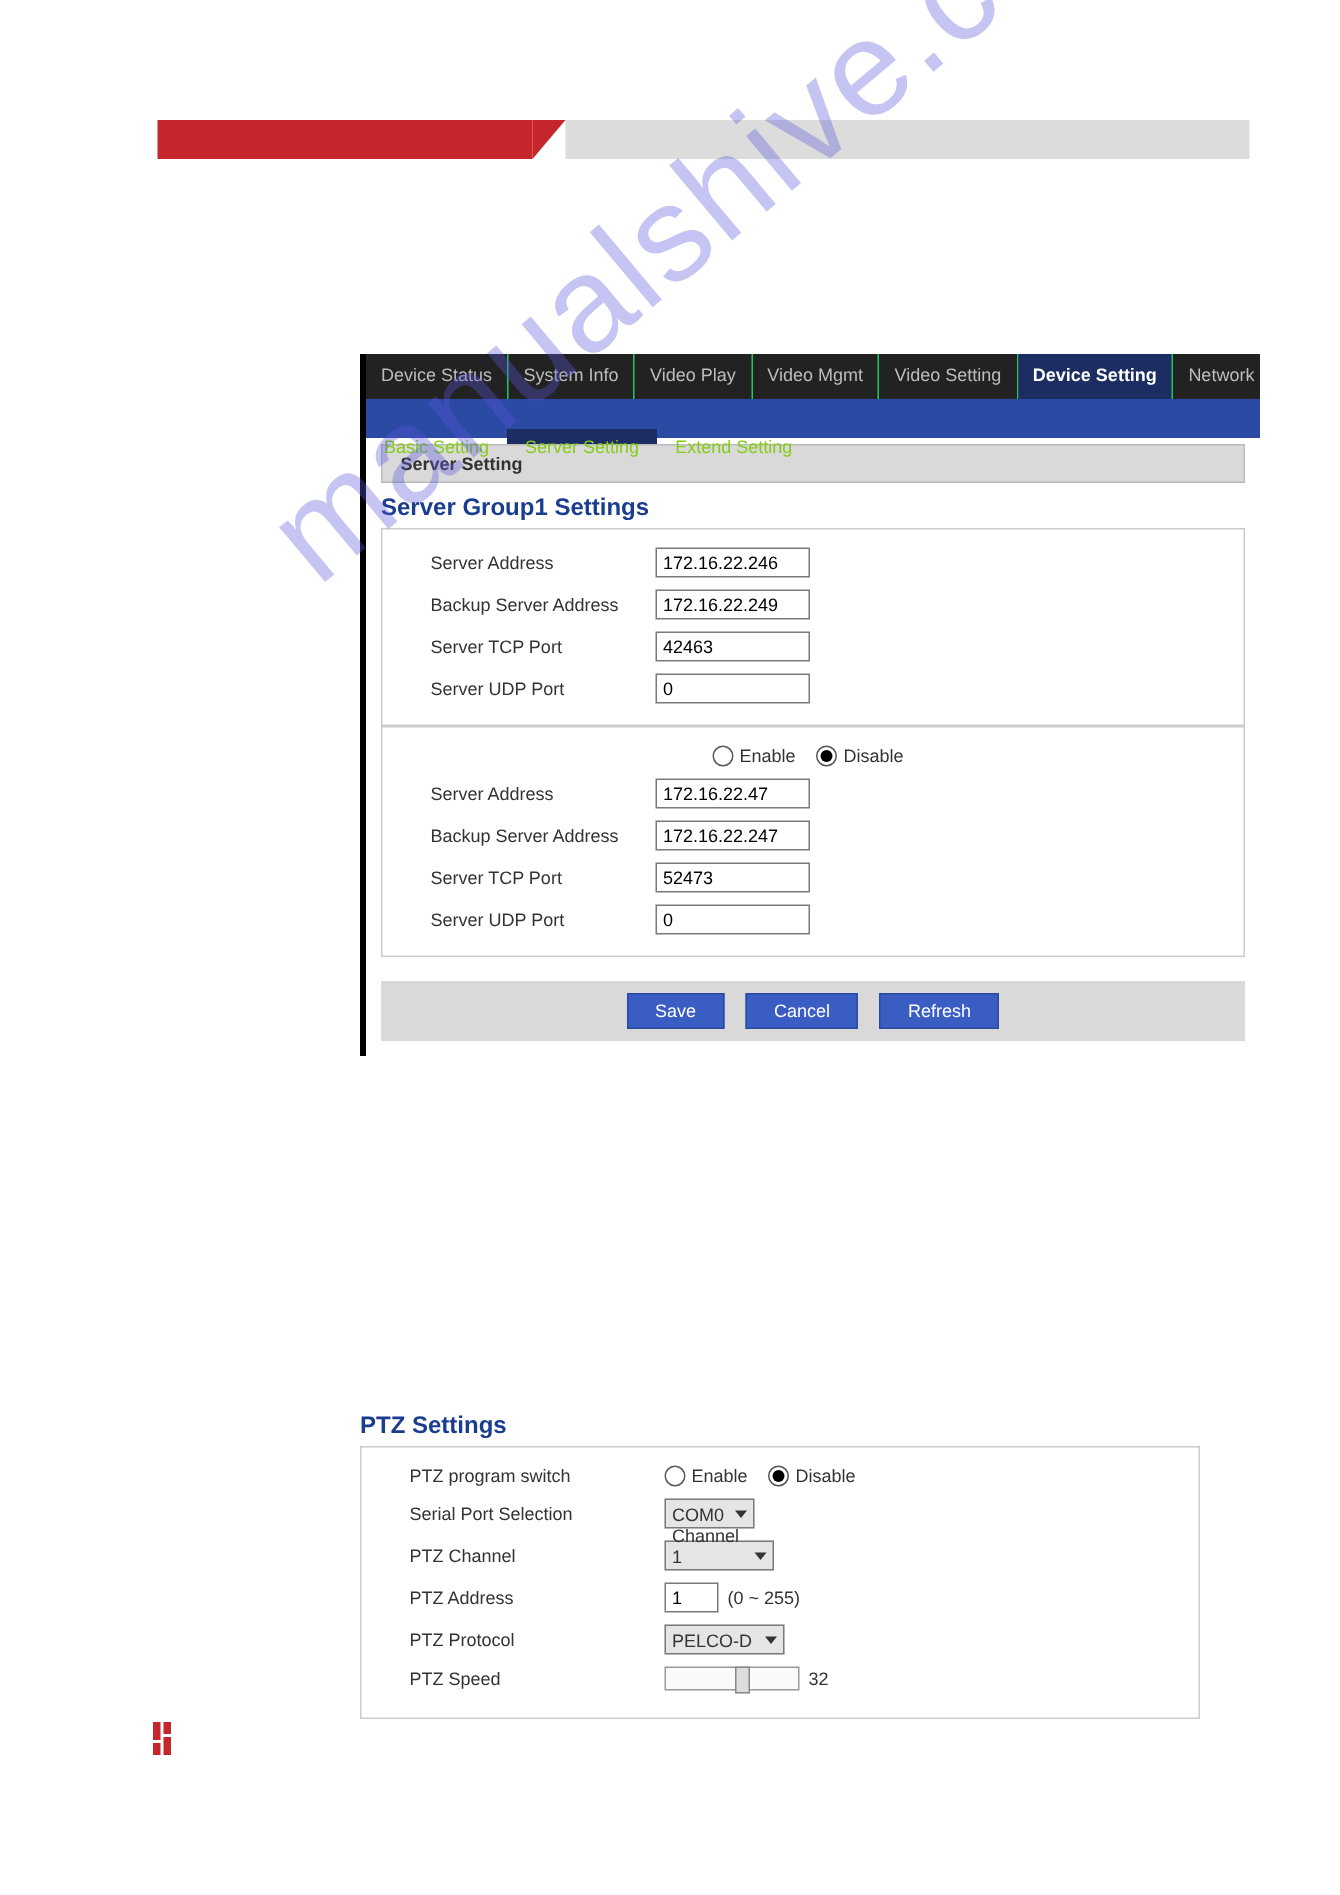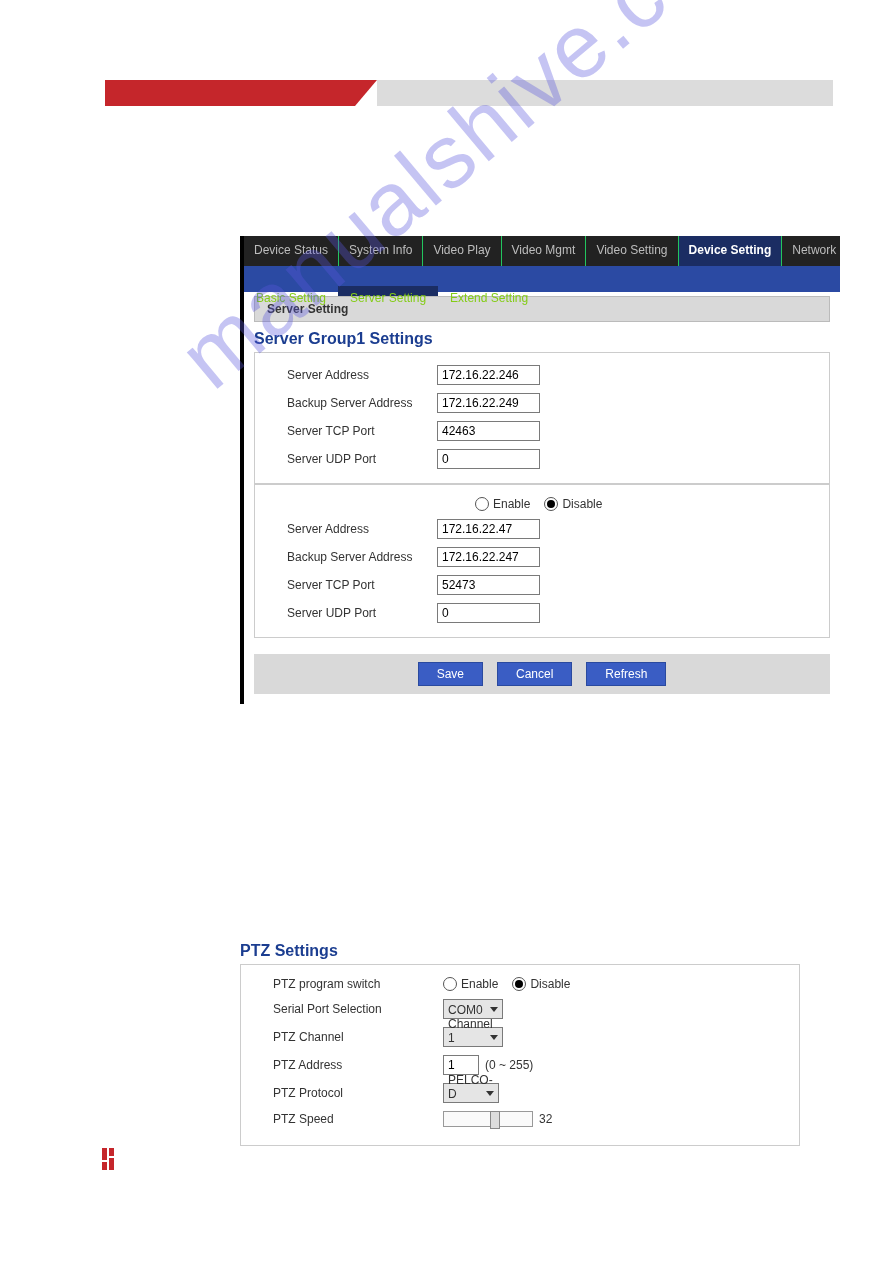--- a/index.html
+++ b/index.html
@@ -338,32 +338,32 @@
         </div>
       </div>
       <div class="form-row">
         <div class="form-label" style="width:190px">Serial Port Selection</div>
         <div class="select" style="width:60px">
             <span>COM0</span>
           </div>
       </div>
       <div class="form-row">
         <div class="form-label" style="width:190px">PTZ Channel</div>
-        <div class="select" style="width:60px">
+        <div class="select" style="width:73px">
             <span>Channel 1</span>
           </div>
       </div>
       <div class="form-row">
         <div class="form-label" style="width:190px">PTZ Address</div>
         <input class="form-input" style="width: 36px;" value="1">
         <span class="range-hint">(0 ~ 255)</span>
       </div>
       <div class="form-row">
         <div class="form-label" style="width:190px">PTZ Protocol</div>
-        <div class="select" style="width:56px">
+        <div class="select" style="width:80px">
             <span>PELCO-D</span>
           </div>
       </div>
       <div class="form-row">
         <div class="form-label" style="width:190px">PTZ Speed</div>
         <div class="slider">
             <div class="slider-thumb"></div>
           </div>
         <span class="range-hint">32</span>
       </div>

